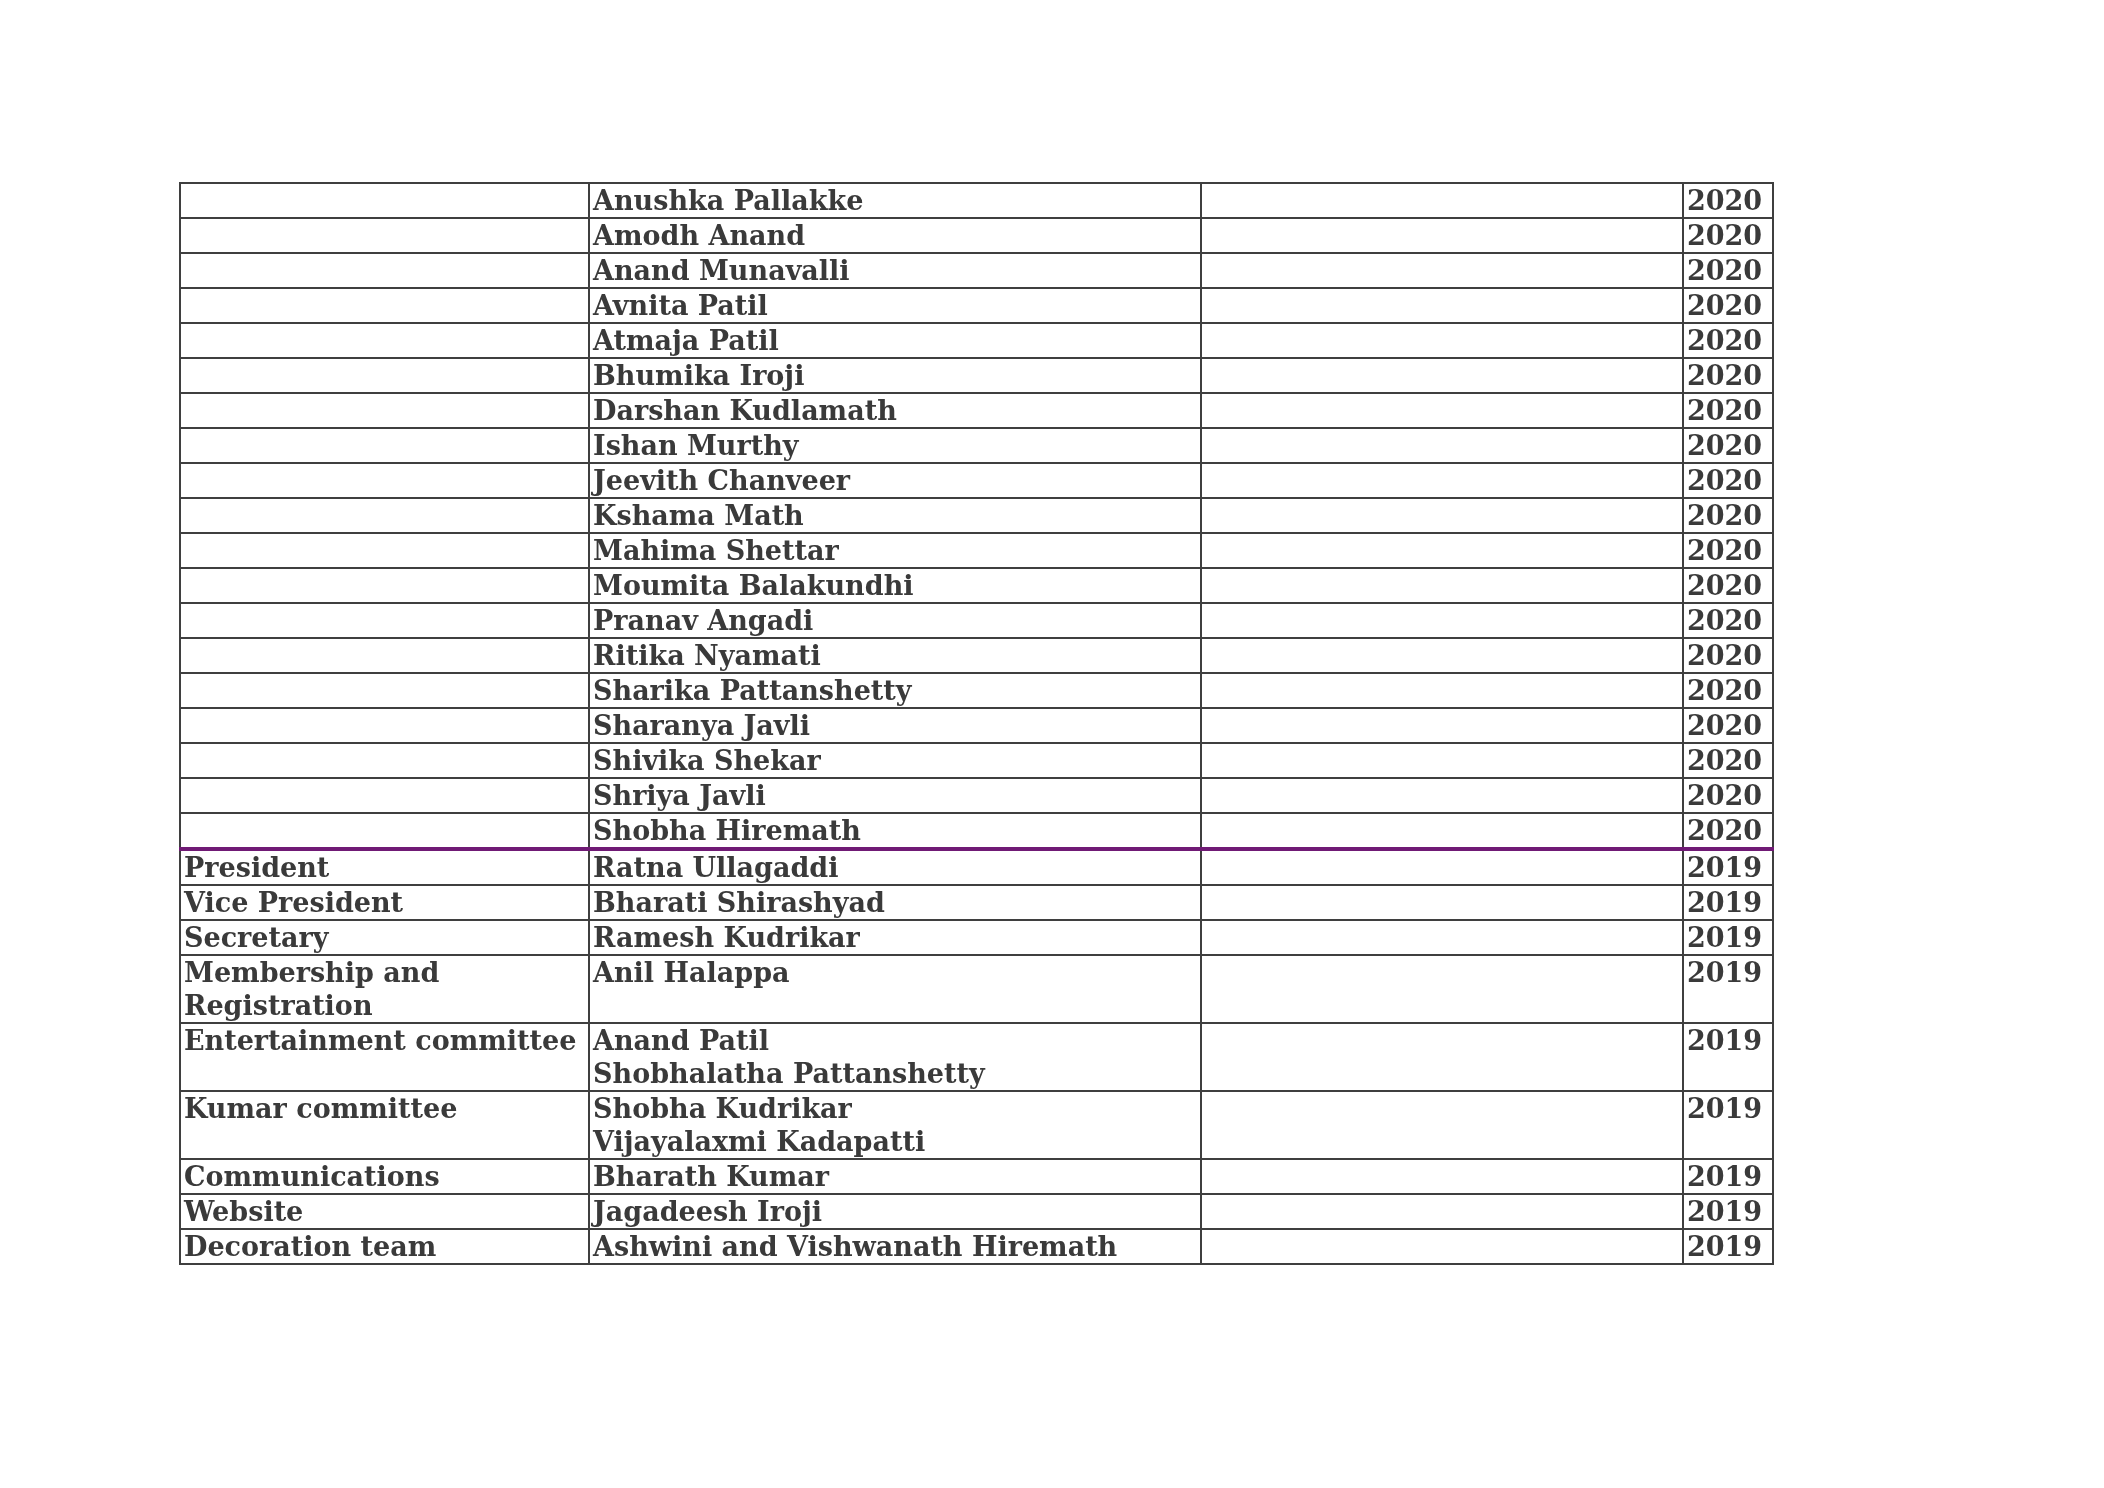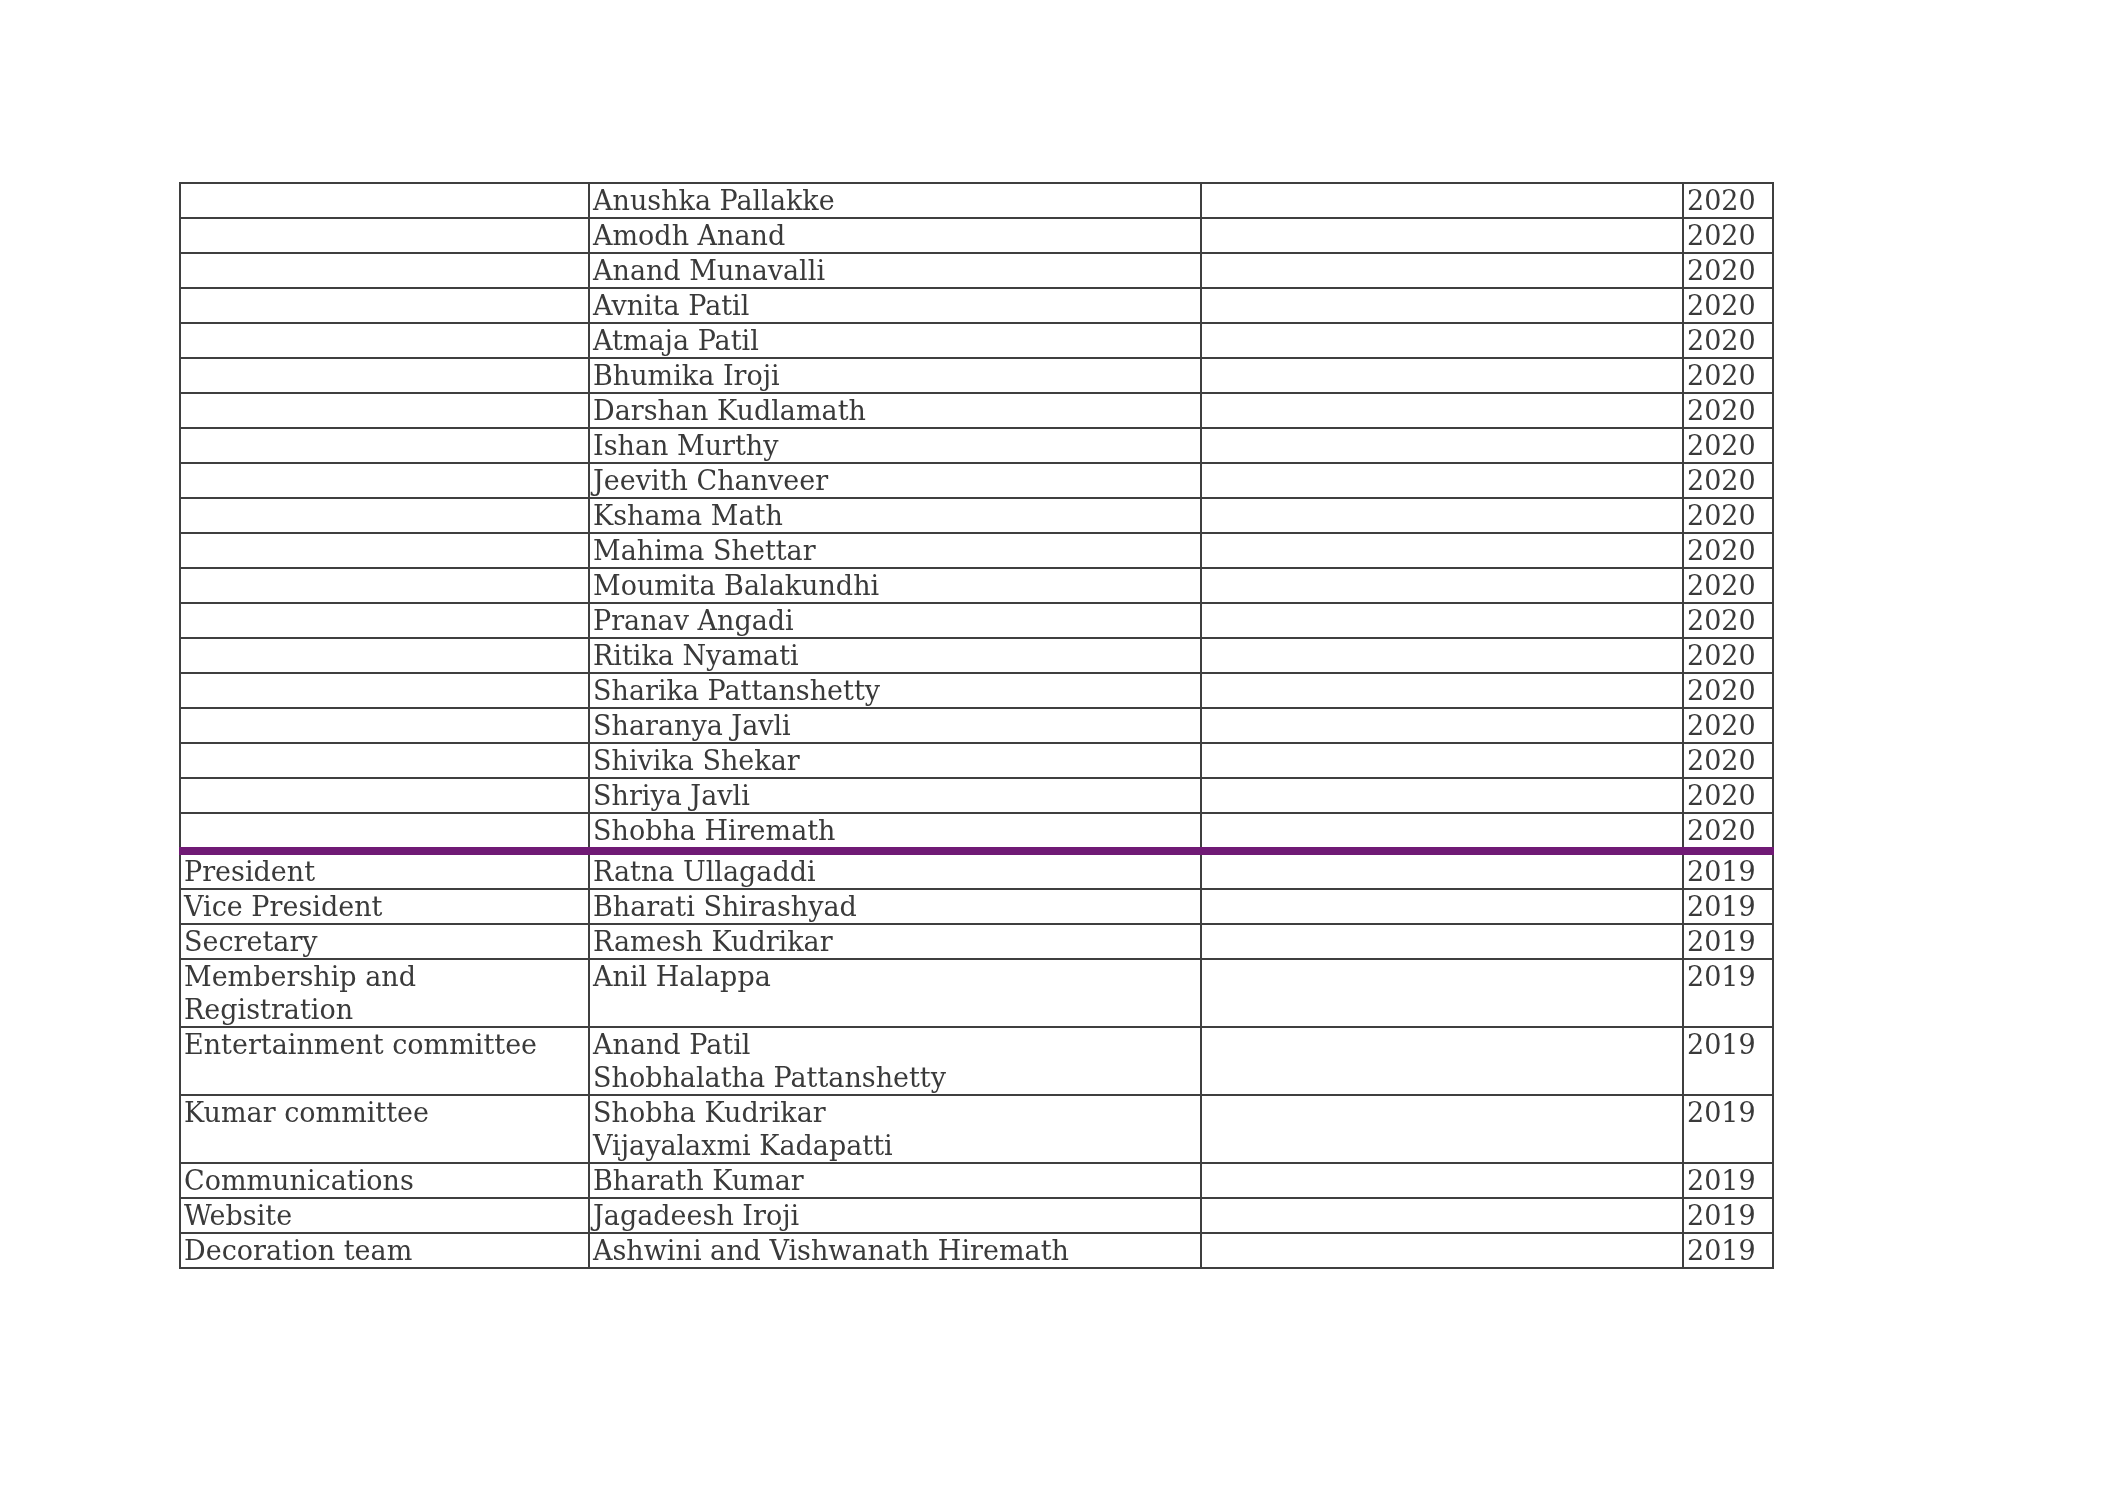--- a/index.html
+++ b/index.html
@@ -6,20 +6,21 @@
     margin: 0;
     padding: 0;
     background: #ffffff;
   }
   .page {
     position: relative;
     width: 2104px;
     height: 1488px;
     background: #ffffff;
     overflow: hidden;
+    font-weight: bold;
   }
   table.roster {
     position: absolute;
     left: 179px;
     top: 182px;
     width: 1593px;
     border-collapse: collapse;
     table-layout: fixed;
     font-family: "DejaVu Serif", "Liberation Serif", serif;
     font-size: 27px;
@@ -32,21 +33,21 @@
   table.roster td {
     border: 2px solid #3f3f3f;
     vertical-align: top;
     padding: 0 2px 0 3px;
     line-height: 33px;
     white-space: pre-line;
     overflow: hidden;
   }
   table.roster tr { height: 35px; }
   table.roster tr.tall { height: 62px; }
-  table.roster tr.section-start td { border-top: 8px solid #701a75; }
+  table.roster tr.section-start td { border-top: 4px solid #701a75; }
 </style>
 </head>
 <body>
 
 <div class="page">
   <table class="roster">
     <colgroup>
       <col class="c1">
         <col class="c2">
         <col class="c3">

